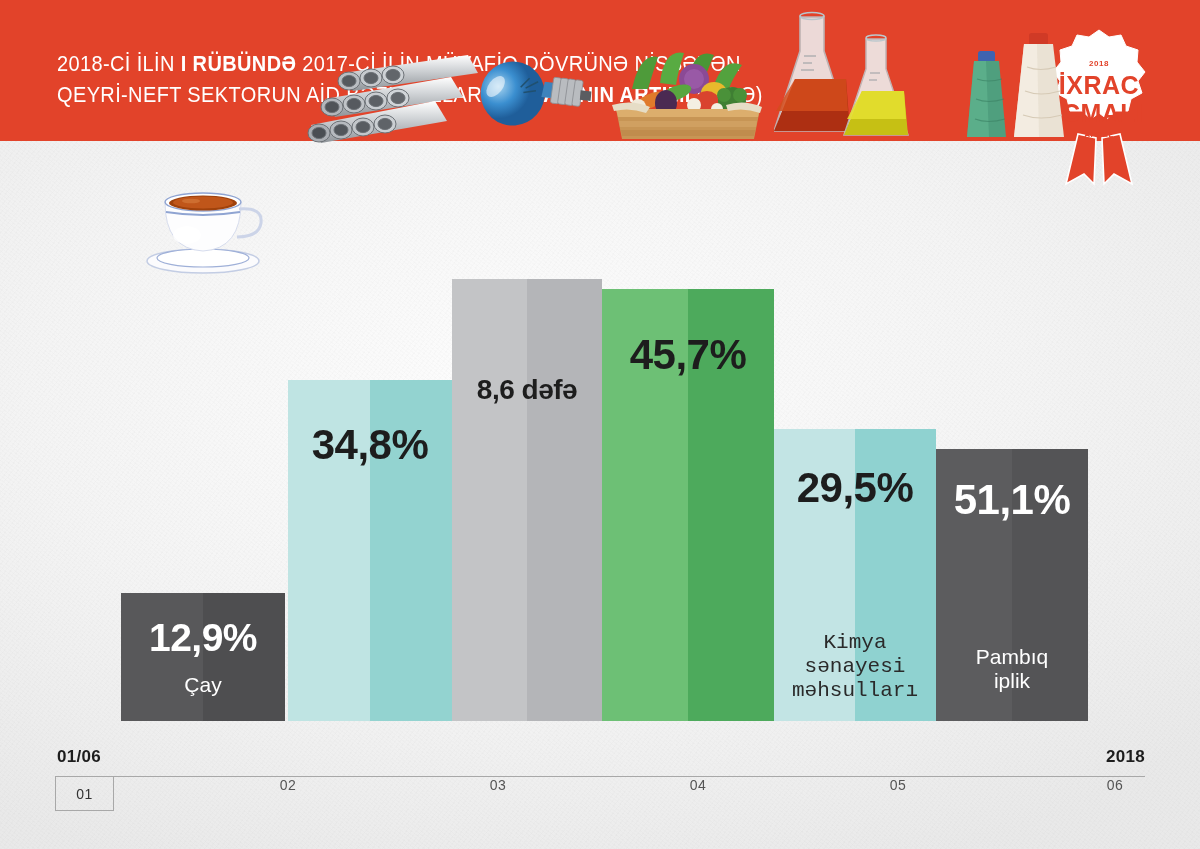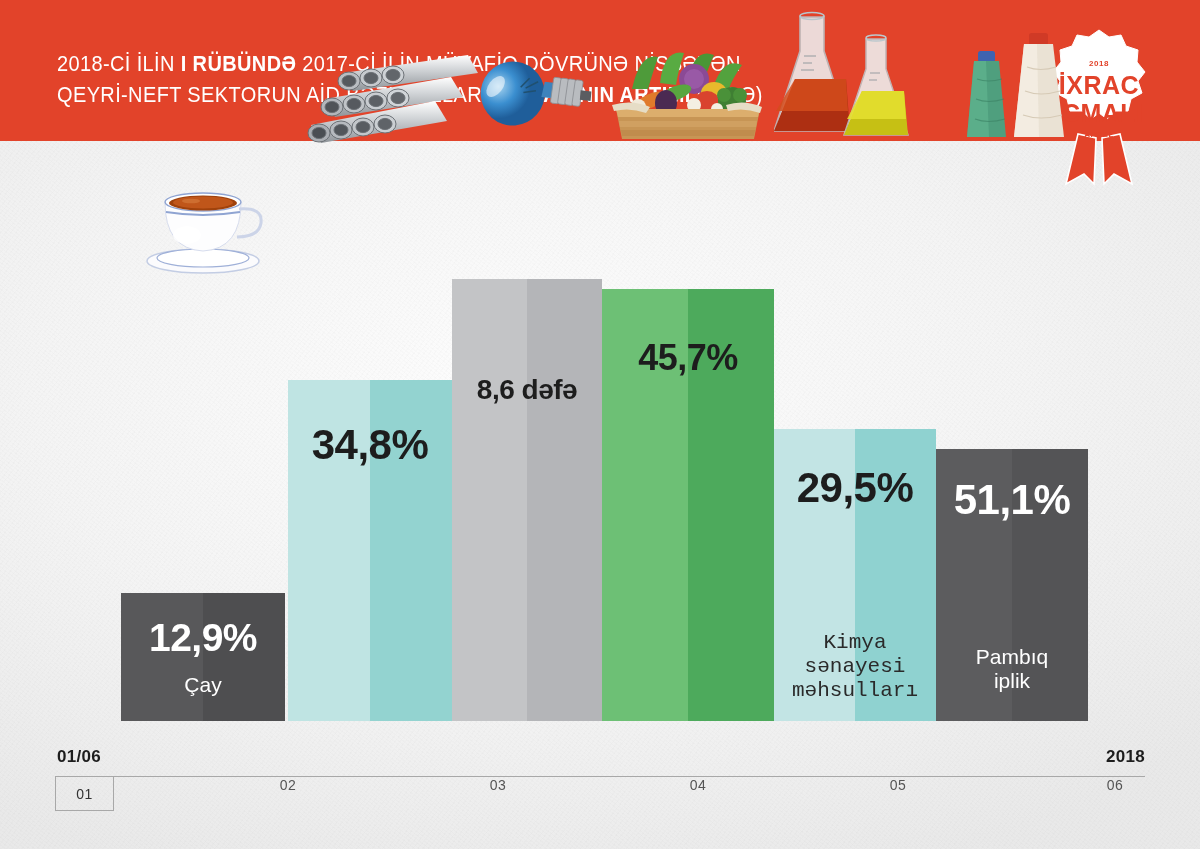--- a/index.html
+++ b/index.html
@@ -256,21 +256,21 @@
             <circle cx="115" cy="78" r="6" fill="#f4efe2"></circle>
           </g>
           <path d="M14 78 L158 78 L152 108 L20 108 Z" fill="#c79555"></path>
           <path d="M14 78 L158 78 L156 86 L16 86 Z" fill="#dcae6d"></path>
           <path d="M17 90 L155 90 L154 96 L18 96 Z" fill="#d0a061"></path>
           <path d="M19 99 L153 99 L152 105 L20 105 Z" fill="#c08c4d"></path>
           <path d="M10 74 Q30 68 48 76 L44 82 Q28 76 12 80 Z" fill="#e6ddc6"></path>
           <path d="M124 74 Q142 68 160 76 L158 82 Q142 76 126 80 Z" fill="#e6ddc6"></path>
         </svg>
       </div>
-      <div class="bar-value" style="bottom:345px; font-size:36px; color:#1d1d1d;">45,7%</div>
+      <div class="bar-value" style="bottom:345px; font-size:42px; color:#1d1d1d;">45,7%</div>
     </div>
 
     <div class="bar-slot" style="left:774px; width:162px; height:580px;">
       <div class="bar" style="height:292px;">
         <div class="bar-half l" style="background:#c2e4e4;"></div>
         <div class="bar-half r" style="background:#8fd2d0;"></div>
       </div>
       <div class="prop" style="height:140px;">
         <svg viewBox="0 0 162 140" style="width:100%;height:100%;">
           <g>

